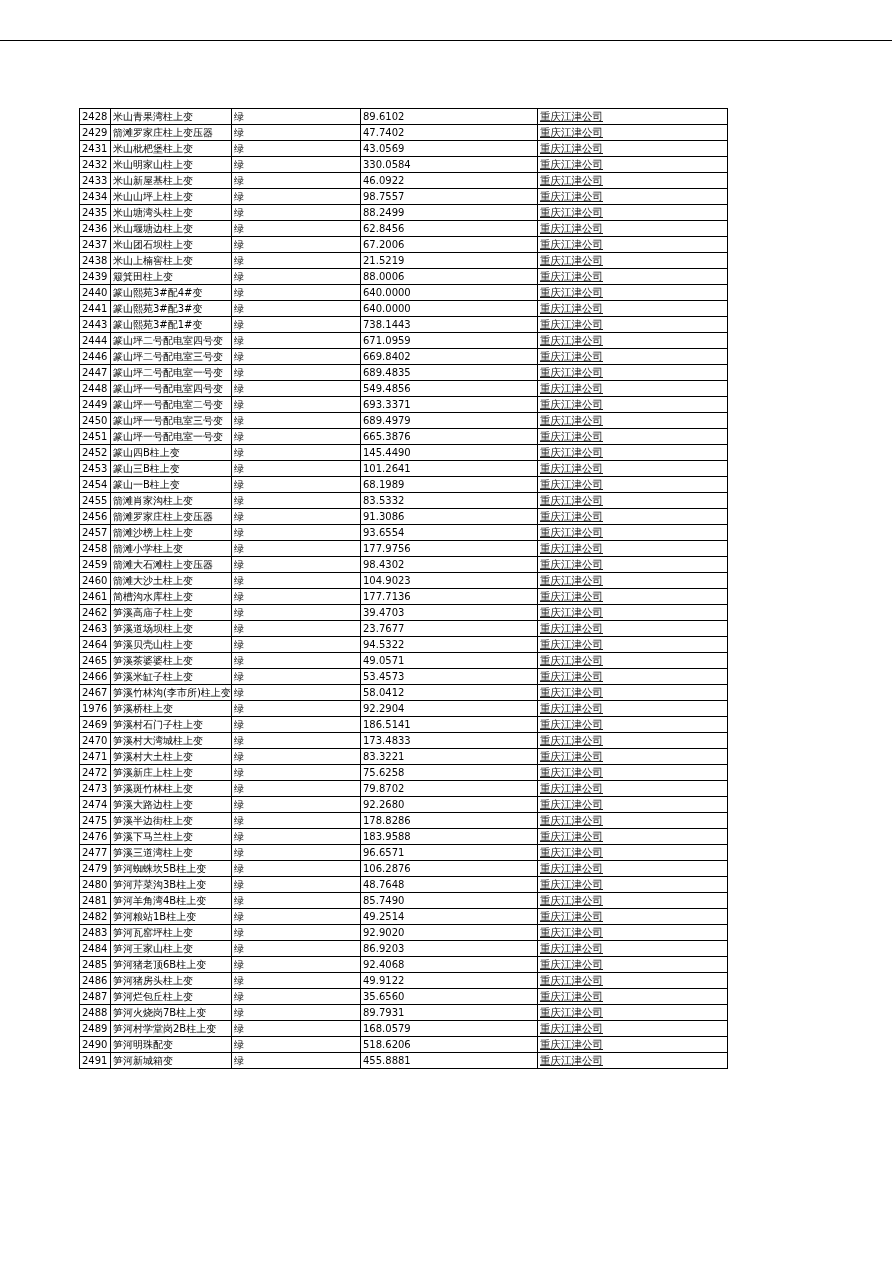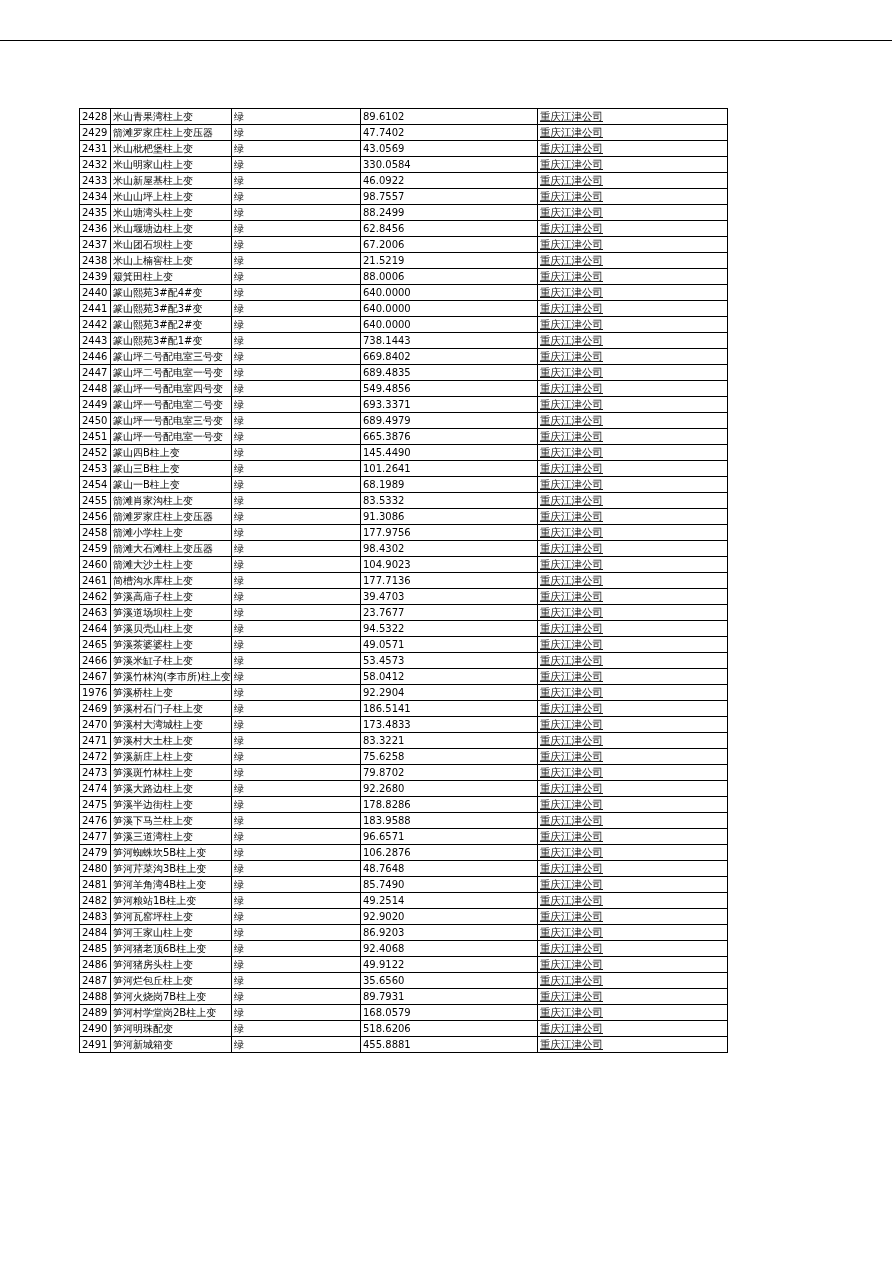--- a/index.html
+++ b/index.html
@@ -167,34 +167,34 @@
           <td class="col-company"><span class="company-link">重庆江津公司</span></td>
         </tr>
         <tr>
           <td class="col-id">2441</td>
           <td class="col-name">篆山熙苑3#配3#变</td>
           <td class="col-status">绿</td>
           <td class="col-value">640.0000</td>
           <td class="col-company"><span class="company-link">重庆江津公司</span></td>
         </tr>
         <tr>
-          <td class="col-id">2442</td>
-          <td class="col-name">篆山熙苑3#配2#变</td>
-          <td class="col-status">绿</td>
-          <td class="col-value">640.0000</td>
-          <td class="col-company"><span class="company-link">重庆江津公司</span></td>
-        </tr>
-        <tr>
           <td class="col-id">2443</td>
           <td class="col-name">篆山熙苑3#配1#变</td>
           <td class="col-status">绿</td>
           <td class="col-value">738.1443</td>
           <td class="col-company"><span class="company-link">重庆江津公司</span></td>
         </tr>
         <tr>
+          <td class="col-id">2444</td>
+          <td class="col-name">篆山坪二号配电室四号变</td>
+          <td class="col-status">绿</td>
+          <td class="col-value">671.0959</td>
+          <td class="col-company"><span class="company-link">重庆江津公司</span></td>
+        </tr>
+        <tr>
           <td class="col-id">2446</td>
           <td class="col-name">篆山坪二号配电室三号变</td>
           <td class="col-status">绿</td>
           <td class="col-value">669.8402</td>
           <td class="col-company"><span class="company-link">重庆江津公司</span></td>
         </tr>
         <tr>
           <td class="col-id">2447</td>
           <td class="col-name">篆山坪二号配电室一号变</td>
           <td class="col-status">绿</td>
@@ -255,20 +255,27 @@
           <td class="col-name">箭滩肖家沟柱上变</td>
           <td class="col-status">绿</td>
           <td class="col-value">83.5332</td>
           <td class="col-company"><span class="company-link">重庆江津公司</span></td>
         </tr>
         <tr>
           <td class="col-id">2456</td>
           <td class="col-name">箭滩罗家庄柱上变压器</td>
           <td class="col-status">绿</td>
           <td class="col-value">91.3086</td>
+          <td class="col-company"><span class="company-link">重庆江津公司</span></td>
+        </tr>
+        <tr>
+          <td class="col-id">2457</td>
+          <td class="col-name">箭滩沙榜上柱上变</td>
+          <td class="col-status">绿</td>
+          <td class="col-value">93.6554</td>
           <td class="col-company"><span class="company-link">重庆江津公司</span></td>
         </tr>
         <tr>
           <td class="col-id">2458</td>
           <td class="col-name">箭滩小学柱上变</td>
           <td class="col-status">绿</td>
           <td class="col-value">177.9756</td>
           <td class="col-company"><span class="company-link">重庆江津公司</span></td>
         </tr>
         <tr>

